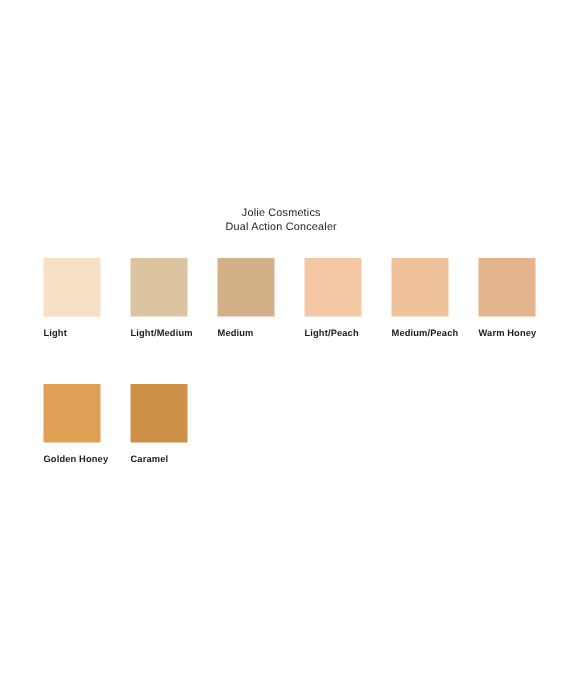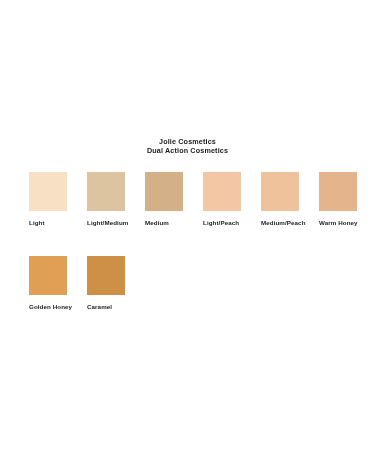--- a/index.html
+++ b/index.html
@@ -32,21 +32,21 @@
     width: 375px;
     text-align: center;
   }
   #brand-name,
   #product-name {
     display: block;
     color: #1b1b1b;
     font-size: 7.2px;
     line-height: 8.6px;
     letter-spacing: 0.15px;
-    font-weight: 700;
+    font-weight: 400;
     white-space: nowrap;
   }
 
   
   #swatch-grid {
     position: absolute;
     left: 29px;
     top: 172px;
     width: 330px;
   }
@@ -78,21 +78,21 @@
     white-space: nowrap;
   }
 </style>
 </head>
 <body style="background: rgb(255, 255, 255);">
 
 <div id="product-sheet">
 
   <div id="title-block">
     <span id="brand-name">Jolie Cosmetics</span>
-    <span id="product-name">Dual Action Cosmetics</span>
+    <span id="product-name">Dual Action Concealer</span>
   </div>
 
   <div id="swatch-grid">
       <div class="swatch-row">
         <div class="swatch-cell">
           <span class="swatch-chip" style="background: rgb(247, 224, 196);"></span>
           <span class="swatch-label" style="color: rgb(27, 27, 27);">Light</span>
         </div>
         <div class="swatch-cell">
           <span class="swatch-chip" style="background: rgb(220, 196, 160);"></span>

